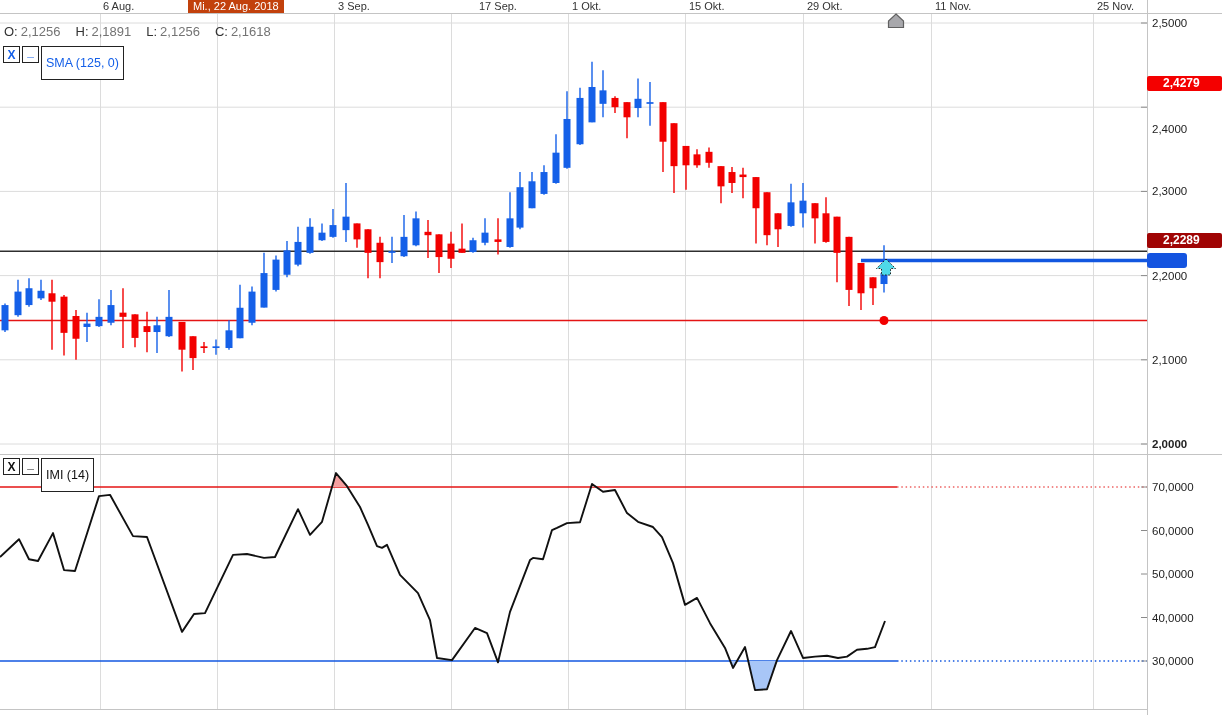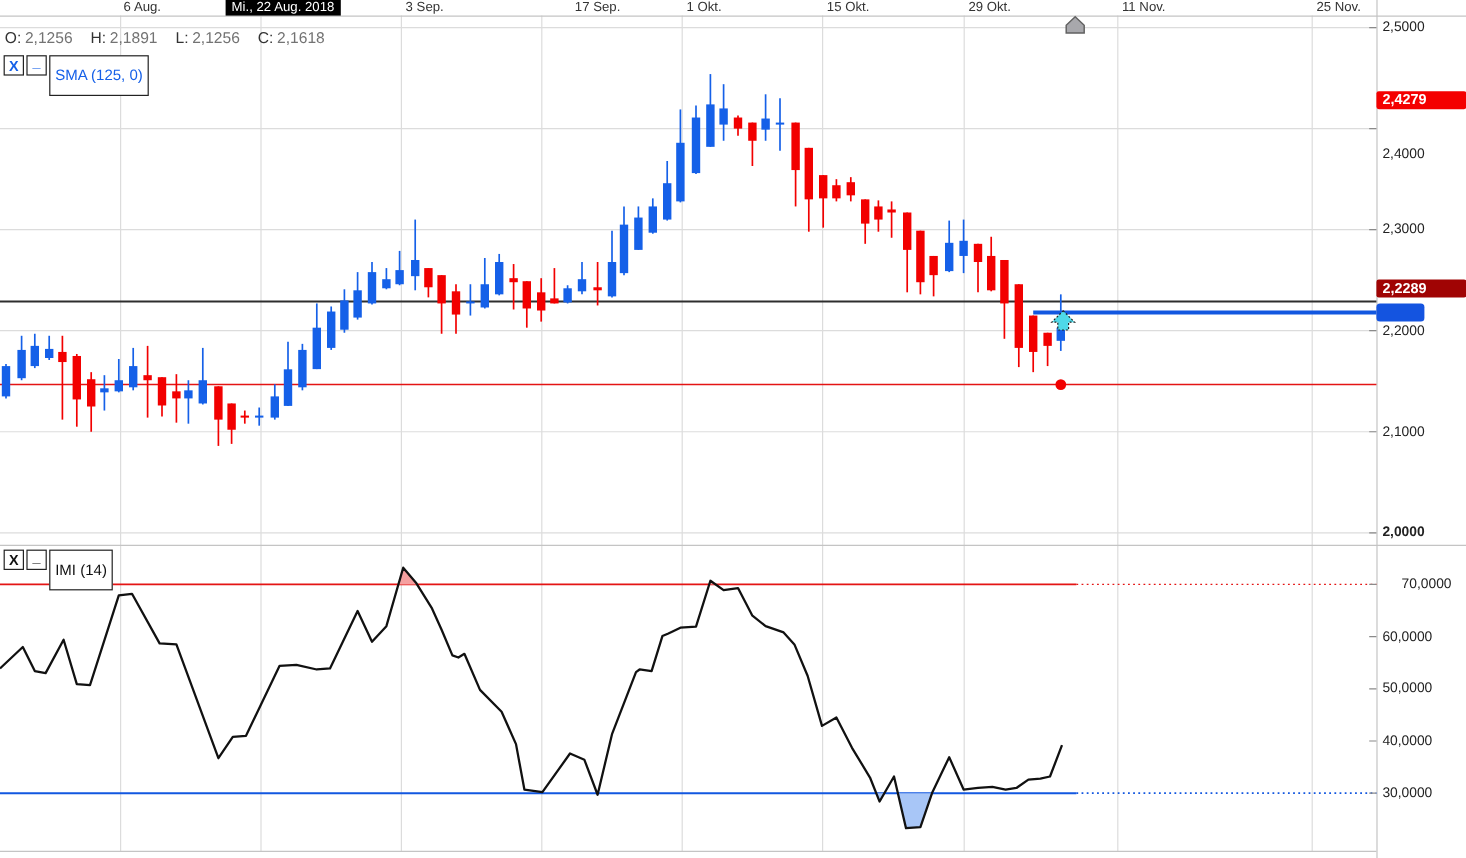--- a/index.html
+++ b/index.html
@@ -5,21 +5,21 @@
   html,body{margin:0;padding:0;}
   body{
     width:1222px;height:715px;position:relative;background:#ffffff;
     font-family:"Liberation Sans",sans-serif;overflow:hidden;
     -webkit-font-smoothing:antialiased;
   }
   #chart-svg{position:absolute;left:0;top:0;}
   .date-label{position:absolute;top:0;height:13px;line-height:13px;font-size:11px;color:#333;white-space:nowrap;}
   #date-tooltip{
     position:absolute;top:0;left:188px;height:13px;line-height:13px;
-    background:#000000;color:#fff;font-size:11px;padding:0 5px;white-space:nowrap;z-index:5;
+    background:#c2410c;color:#fff;font-size:11px;padding:0 5px;white-space:nowrap;z-index:5;
   }
   #ohlc-row{position:absolute;left:4px;top:24px;font-size:13px;white-space:nowrap;z-index:4;}
   #ohlc-row .lbl{color:#333;margin-right:3px;}
   #ohlc-row .val{color:#737373;margin-right:15px;}
   .legend-row{position:absolute;display:flex;align-items:flex-start;gap:2px;z-index:4;}
   #price-legend{left:3px;top:46px;}
   #imi-legend{left:3px;top:458px;}
   .chip{
     box-sizing:border-box;height:17px;border:1.6px solid #222;background:#fff;
     display:flex;align-items:center;justify-content:center;font-size:12px;font-weight:bold;
@@ -27,21 +27,21 @@
   }
   .chip.square{width:17px;}
   .chip.label-chip{padding:16px 4px;font-weight:normal;font-size:12.5px;}
   .chip .underscore{transform:translateY(-3px);}
   #price-legend .chip{color:#1560e8;}
   #imi-legend .chip{color:#111;}
   .y-label{position:absolute;left:1152px;height:14px;line-height:14px;font-size:11.5px;color:#222;white-space:nowrap;}
   .y-label.bold{font-weight:bold;}
   .badge{
     position:absolute;left:1147px;width:75px;height:15px;line-height:15px;
-    color:#fff;font-size:12px;font-weight:bold;padding-left:5px;box-sizing:border-box;
+    color:#fff;font-size:12px;font-weight:bold;padding-left:16px;box-sizing:border-box;
     border-radius:2px;z-index:3;
   }
   #badge-blue{width:40px;border-radius:3px;z-index:2;}
 </style>
 </head>
 <body>
 
 <svg id="chart-svg" width="1222" height="715">
     <line x1="0" y1="23" x2="1147" y2="23" stroke="#dcdcdc" stroke-width="1"></line>
     <line x1="0" y1="107.20000000000007" x2="1147" y2="107.20000000000007" stroke="#dcdcdc" stroke-width="1"></line>
@@ -276,17 +276,17 @@
 <div class="date-label" style="left: 689px;">15 Okt.</div>
 <div class="date-label" style="left: 807px;">29 Okt.</div>
 <div class="date-label" style="left: 935px;">11 Nov.</div>
 <div class="date-label" style="left: 1097px;">25 Nov.</div>
 <div class="y-label" style="top: 16px;">2,5000</div>
 <div class="y-label" style="top: 100.2px; margin-top: 22px;">2,4000</div>
 <div class="y-label" style="top: 184.4px;">2,3000</div>
 <div class="y-label" style="top: 268.6px;">2,2000</div>
 <div class="y-label" style="top: 352.8px;">2,1000</div>
 <div class="y-label bold" style="top: 437px;">2,0000</div>
-<div class="y-label" style="top: 480px; margin-left: 16px;">70,0000</div>
+<div class="y-label" style="top: 480px;">70,0000</div>
 <div class="y-label" style="top: 523.5px;">60,0000</div>
 <div class="y-label" style="top: 567px;">50,0000</div>
 <div class="y-label" style="top: 610.5px;">40,0000</div>
 <div class="y-label" style="top: 654px;">30,0000</div>
 
 </body></html>

